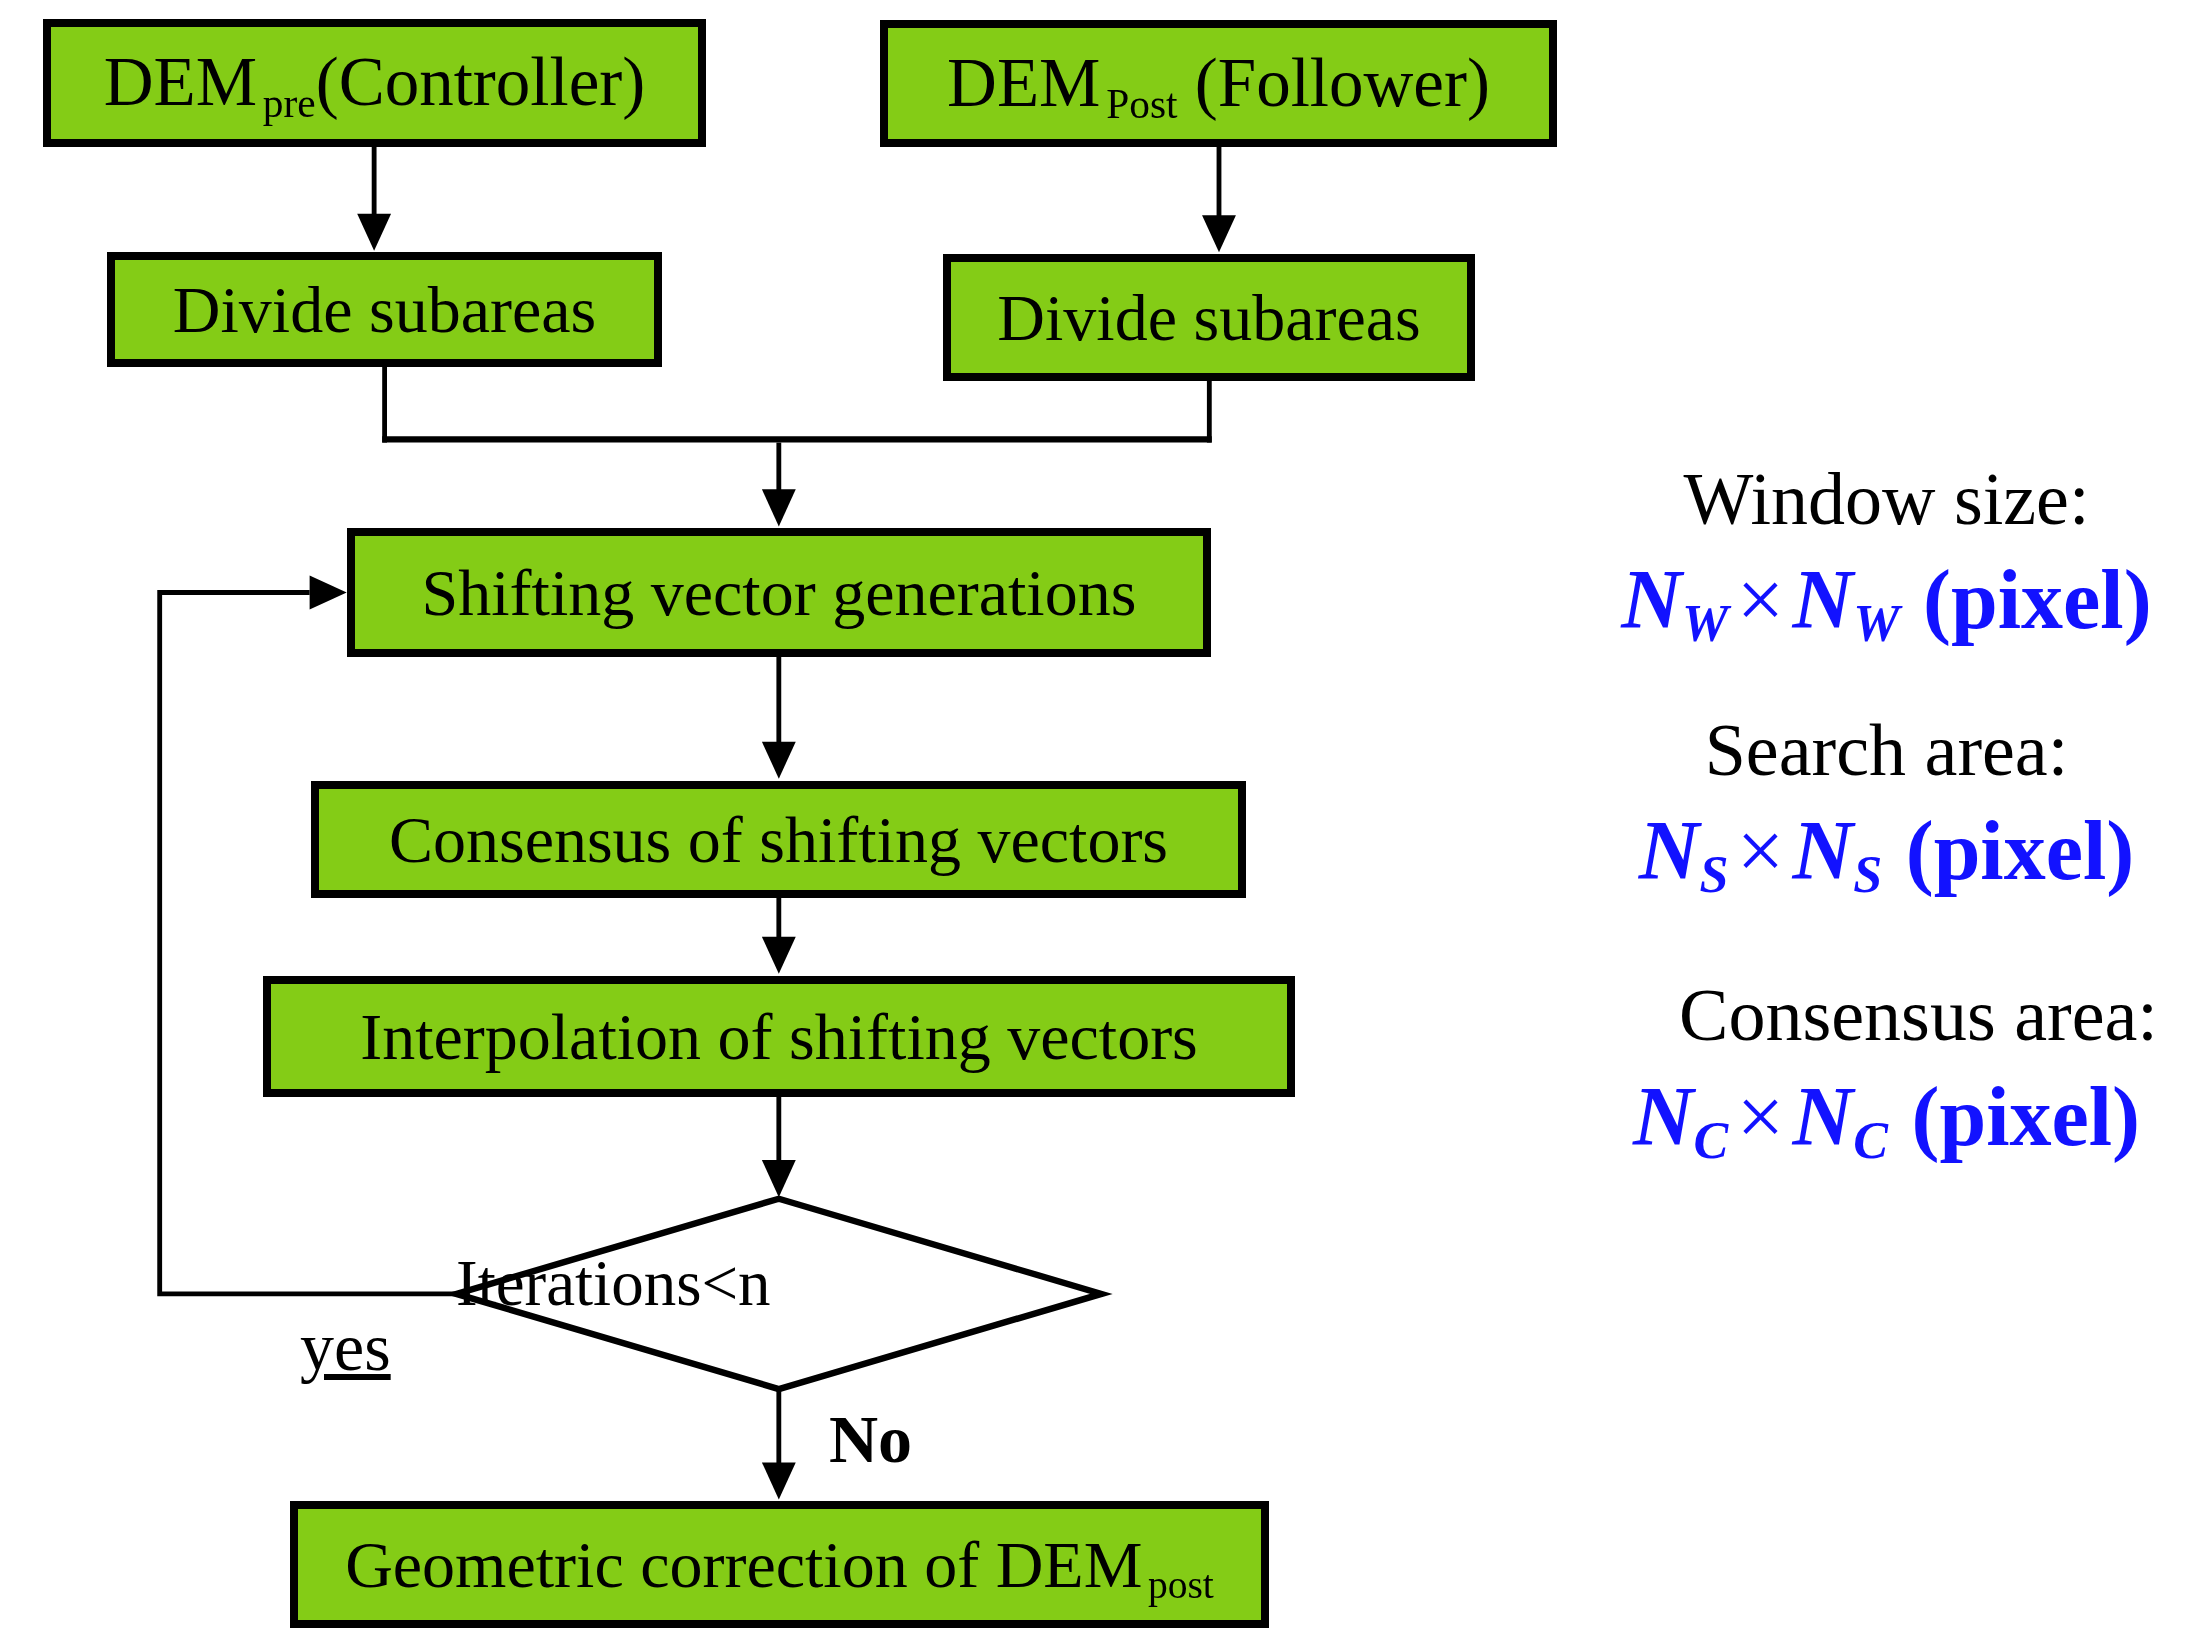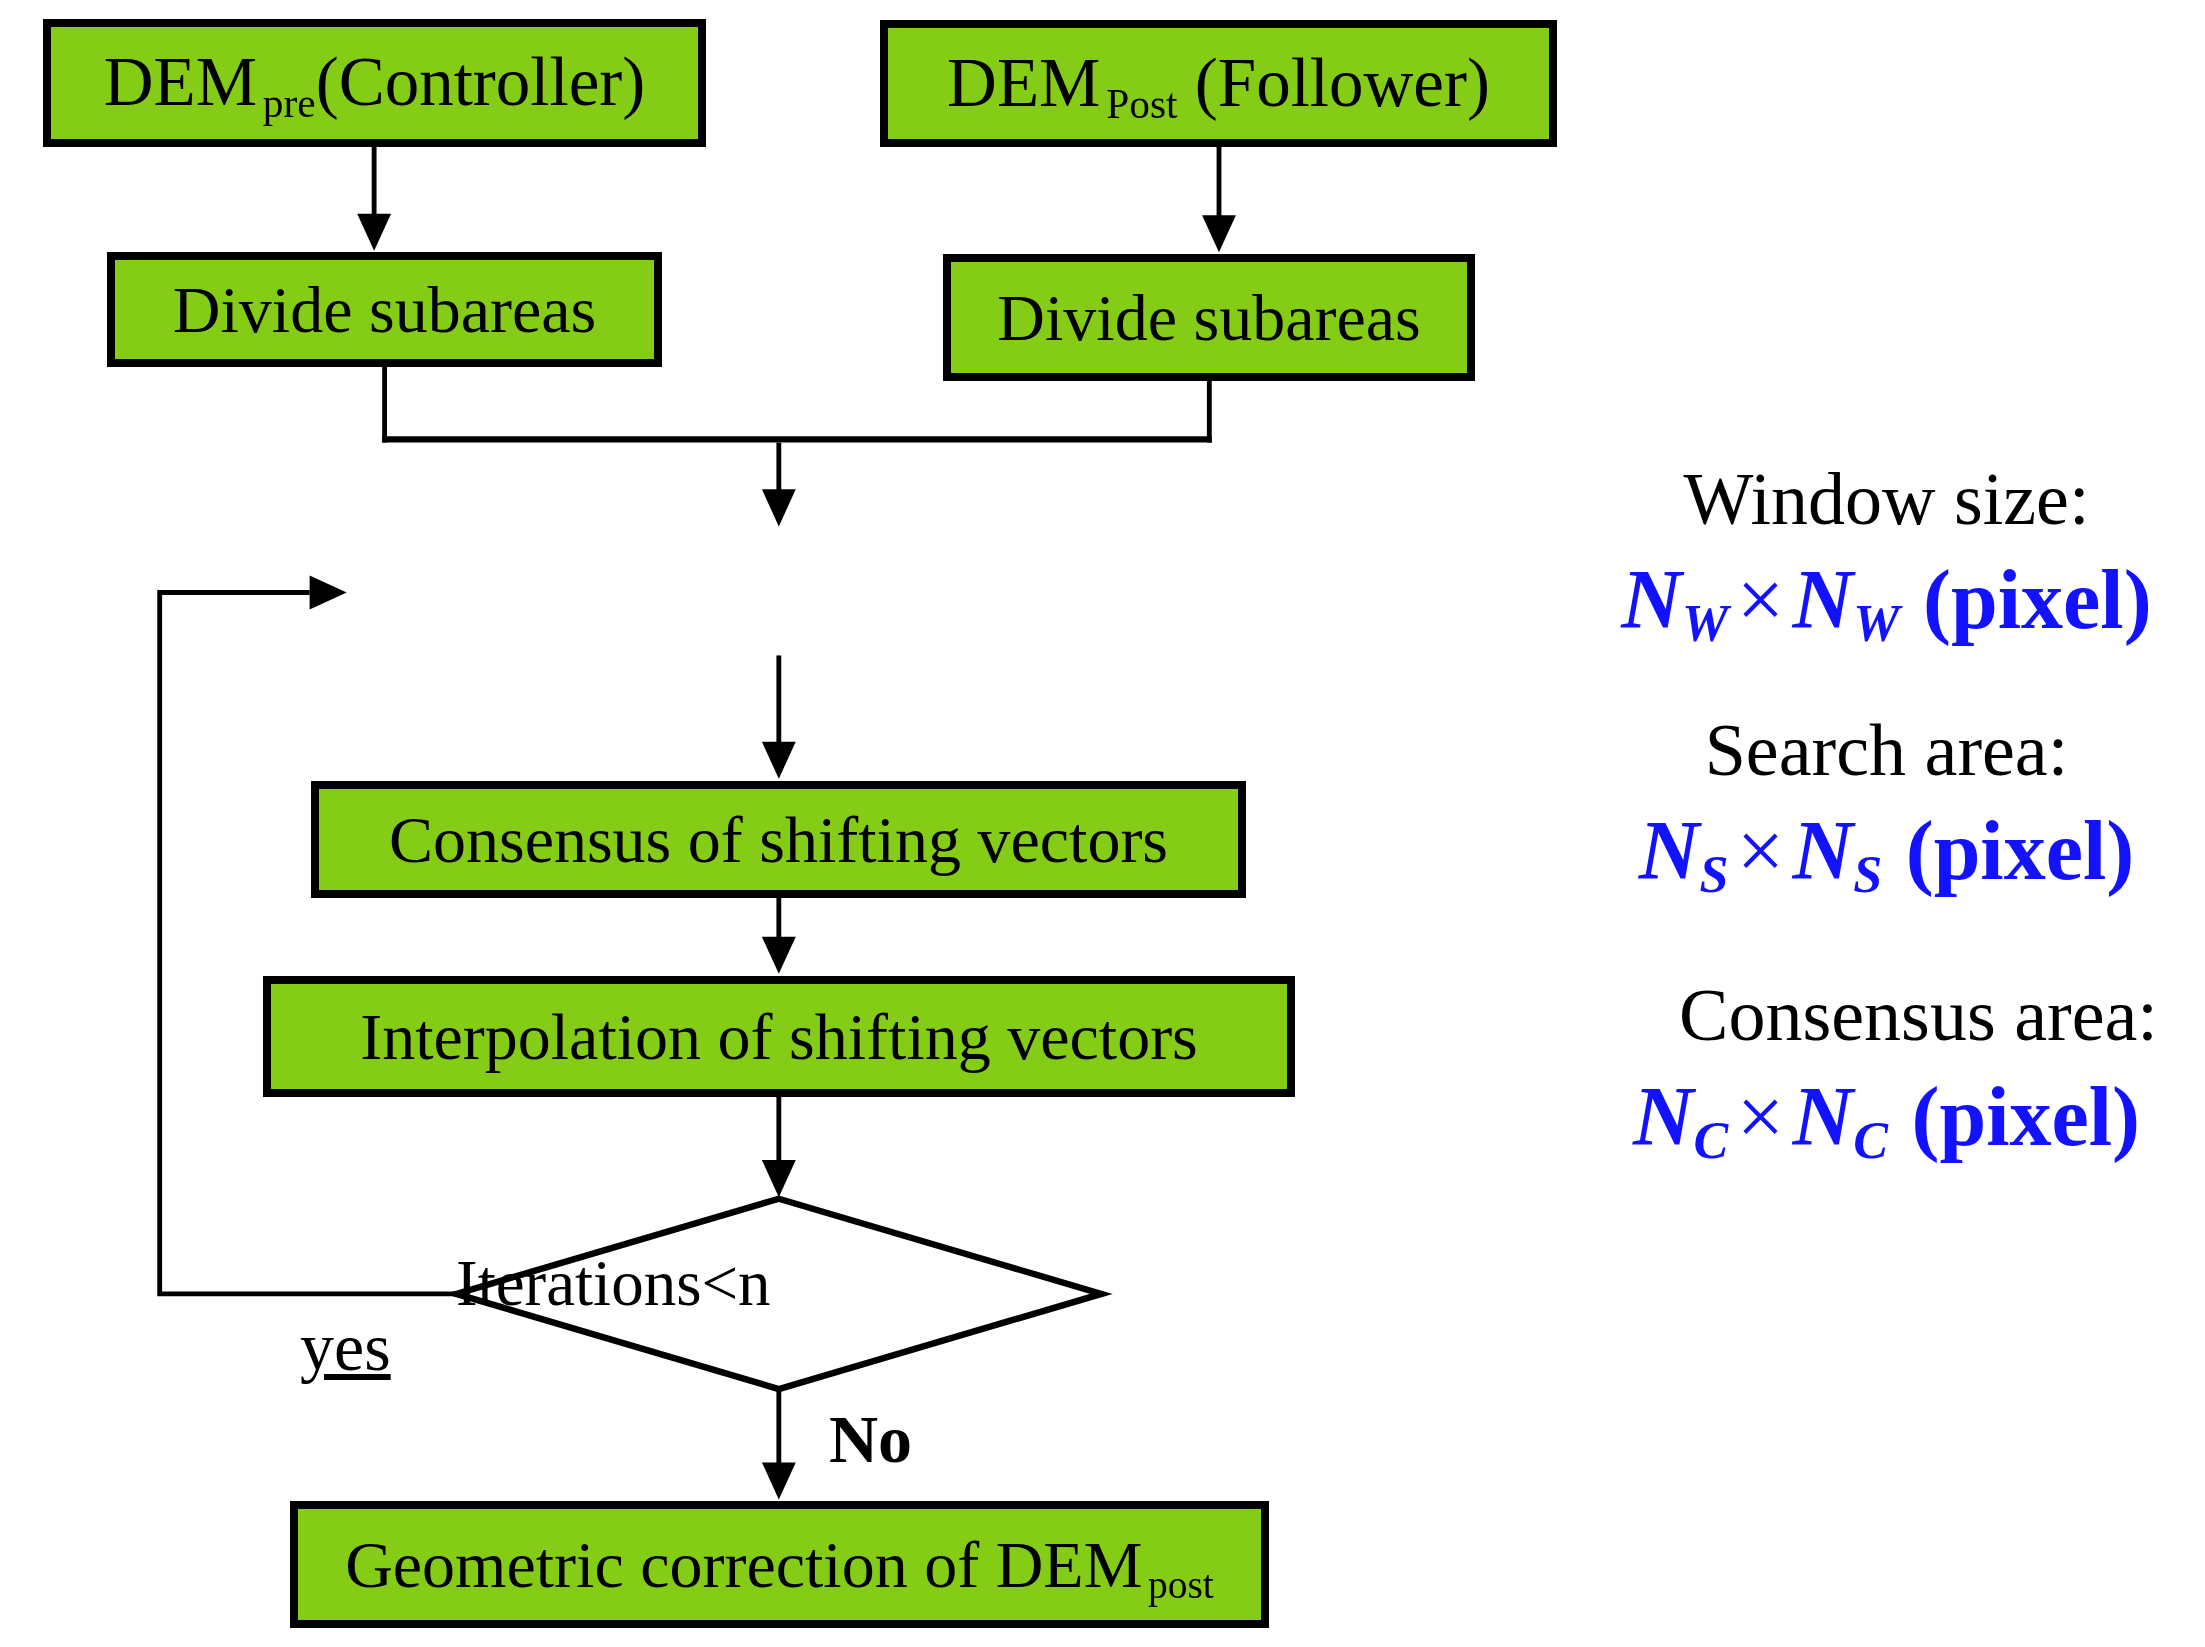--- a/index.html
+++ b/index.html
@@ -87,20 +87,23 @@
   </div>
 
   <div class="node n-divide-left">
     <span>Divide subareas</span>
   </div>
 
   <div class="node n-divide-right">
     <span>Divide subareas</span>
   </div>
 
+  <div class="node n-shifting">
+    <span>Shifting vector generations</span>
+  </div>
 
   <div class="node n-consensus">
     <span>Consensus of shifting vectors</span>
   </div>
 
   <div class="node n-interpolation">
     <span>Interpolation of shifting vectors</span>
   </div>
 
   <div class="flow-label l-decision">Iterations&lt;n</div>

